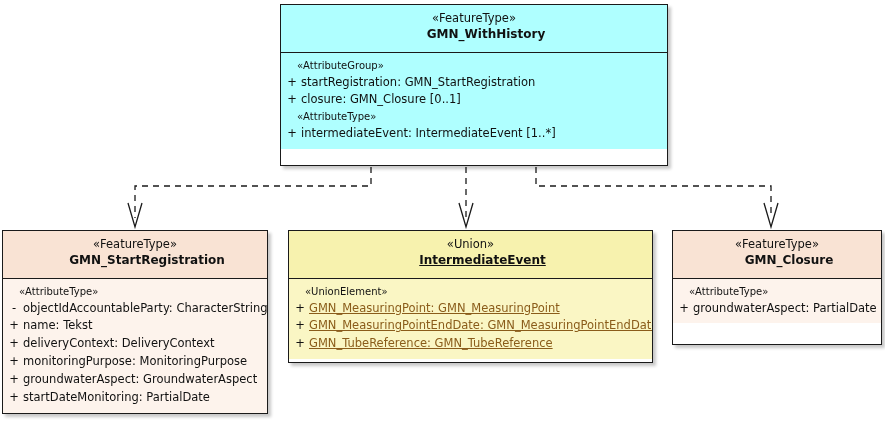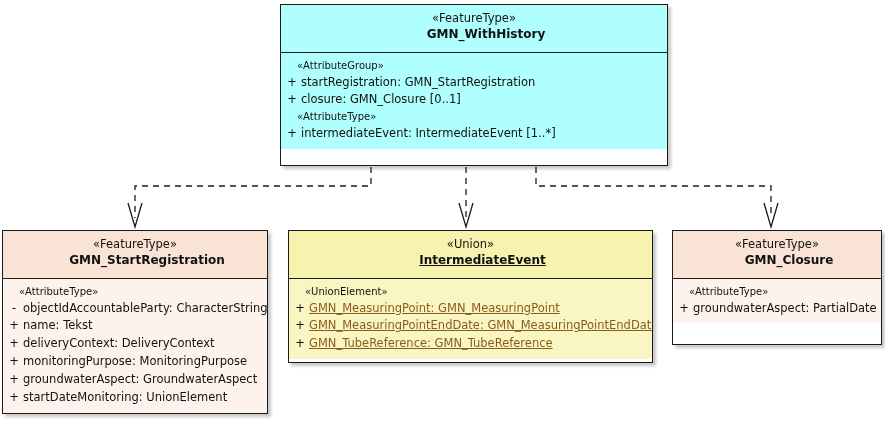--- a/index.html
+++ b/index.html
@@ -191,21 +191,21 @@
       <div class="attr-row">
         <span class="attr-vis">+</span>
         <span class="attr-text">monitoringPurpose: MonitoringPurpose</span>
       </div>
       <div class="attr-row">
         <span class="attr-vis">+</span>
         <span class="attr-text">groundwaterAspect: GroundwaterAspect</span>
       </div>
       <div class="attr-row">
         <span class="attr-vis">+</span>
-        <span class="attr-text">startDateMonitoring: UnionElement</span>
+        <span class="attr-text">startDateMonitoring: PartialDate</span>
       </div>
     </div>
   </div>
 
   <div class="uml-class yellow" id="box-intermediateevent">
     <div class="uml-header">
       <span class="stereotype">«Union»</span>
       <span class="classname abstract-union">IntermediateEvent</span>
     </div>
     <div class="uml-body">

